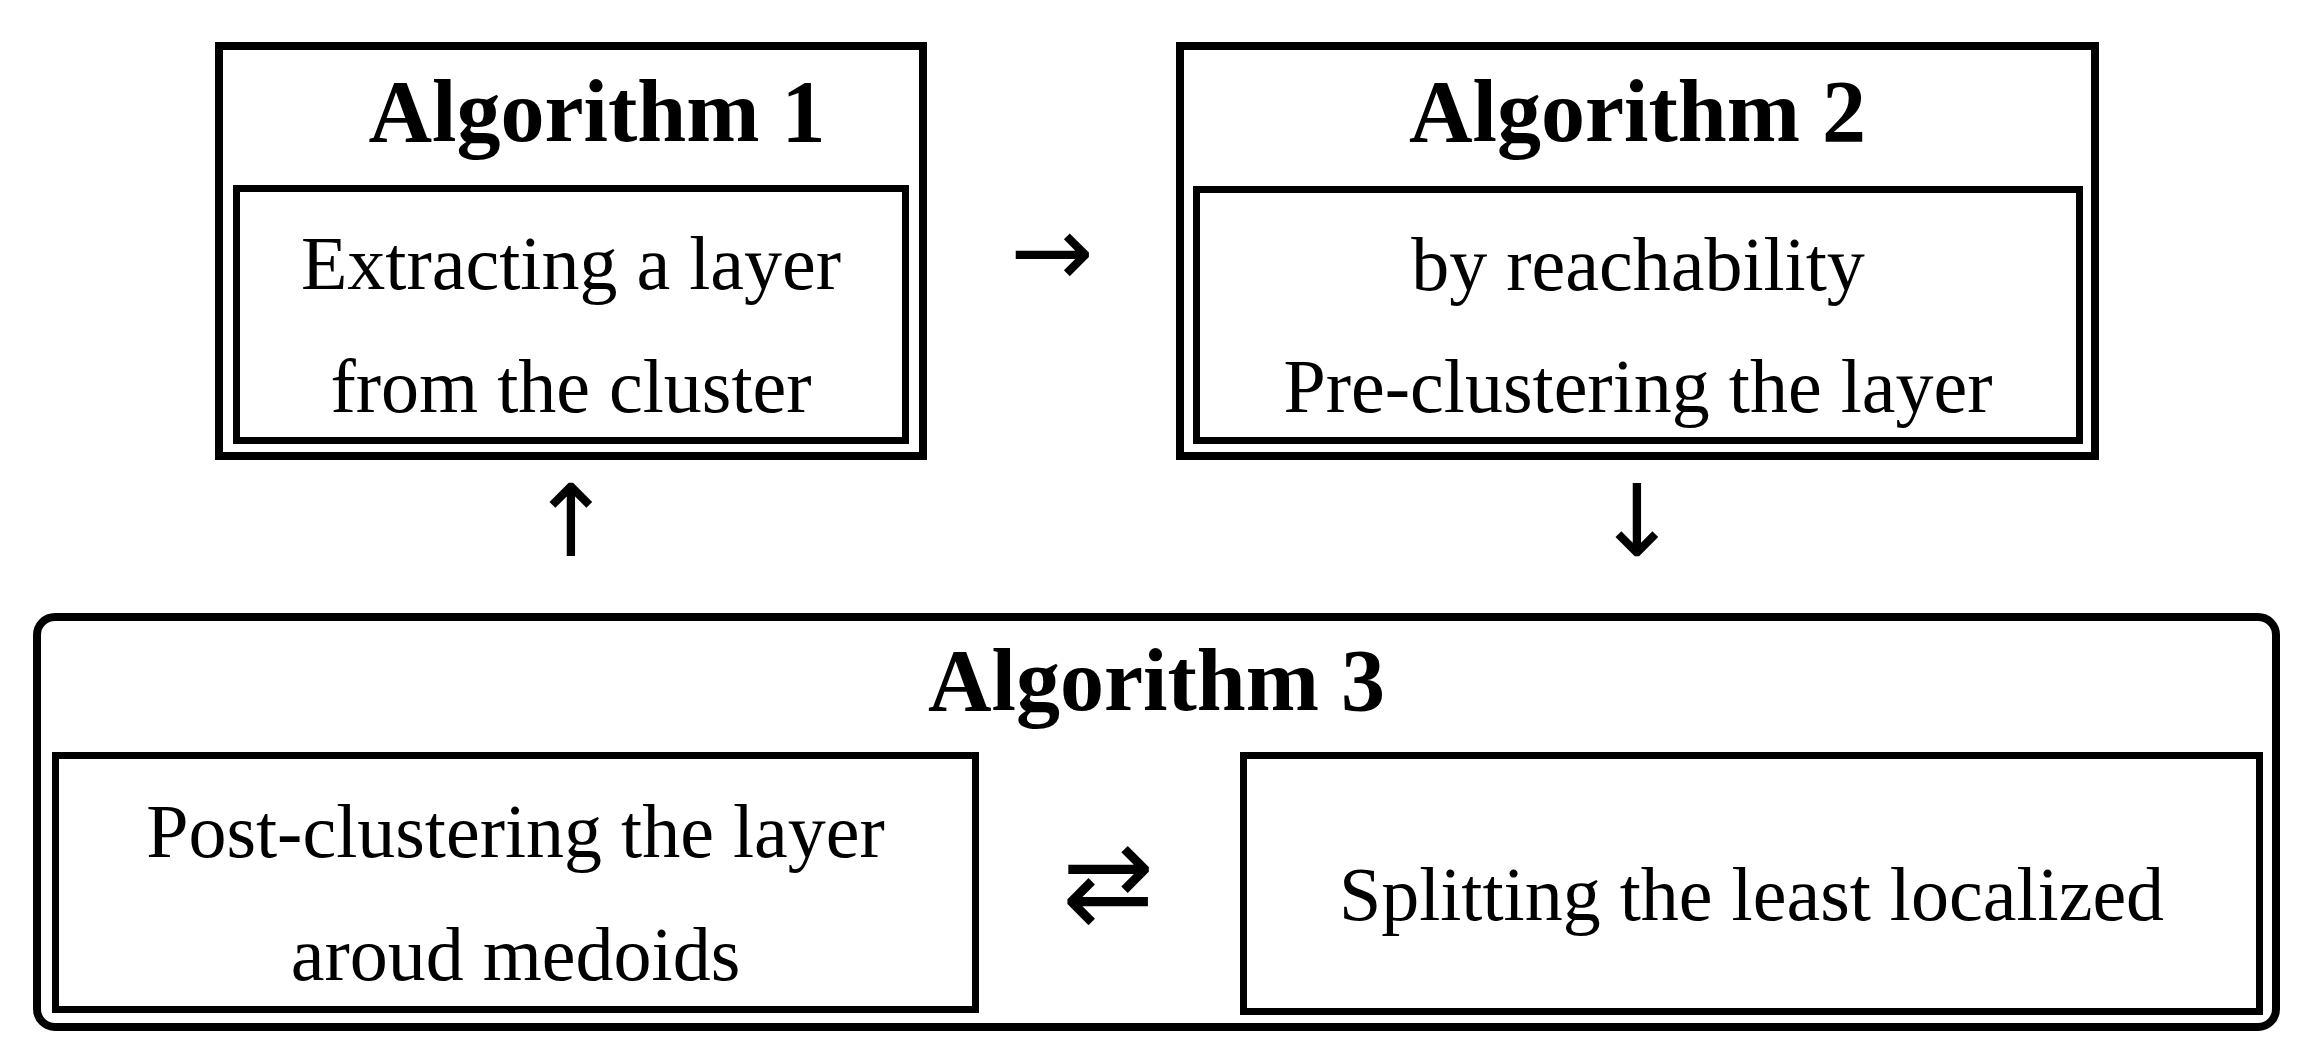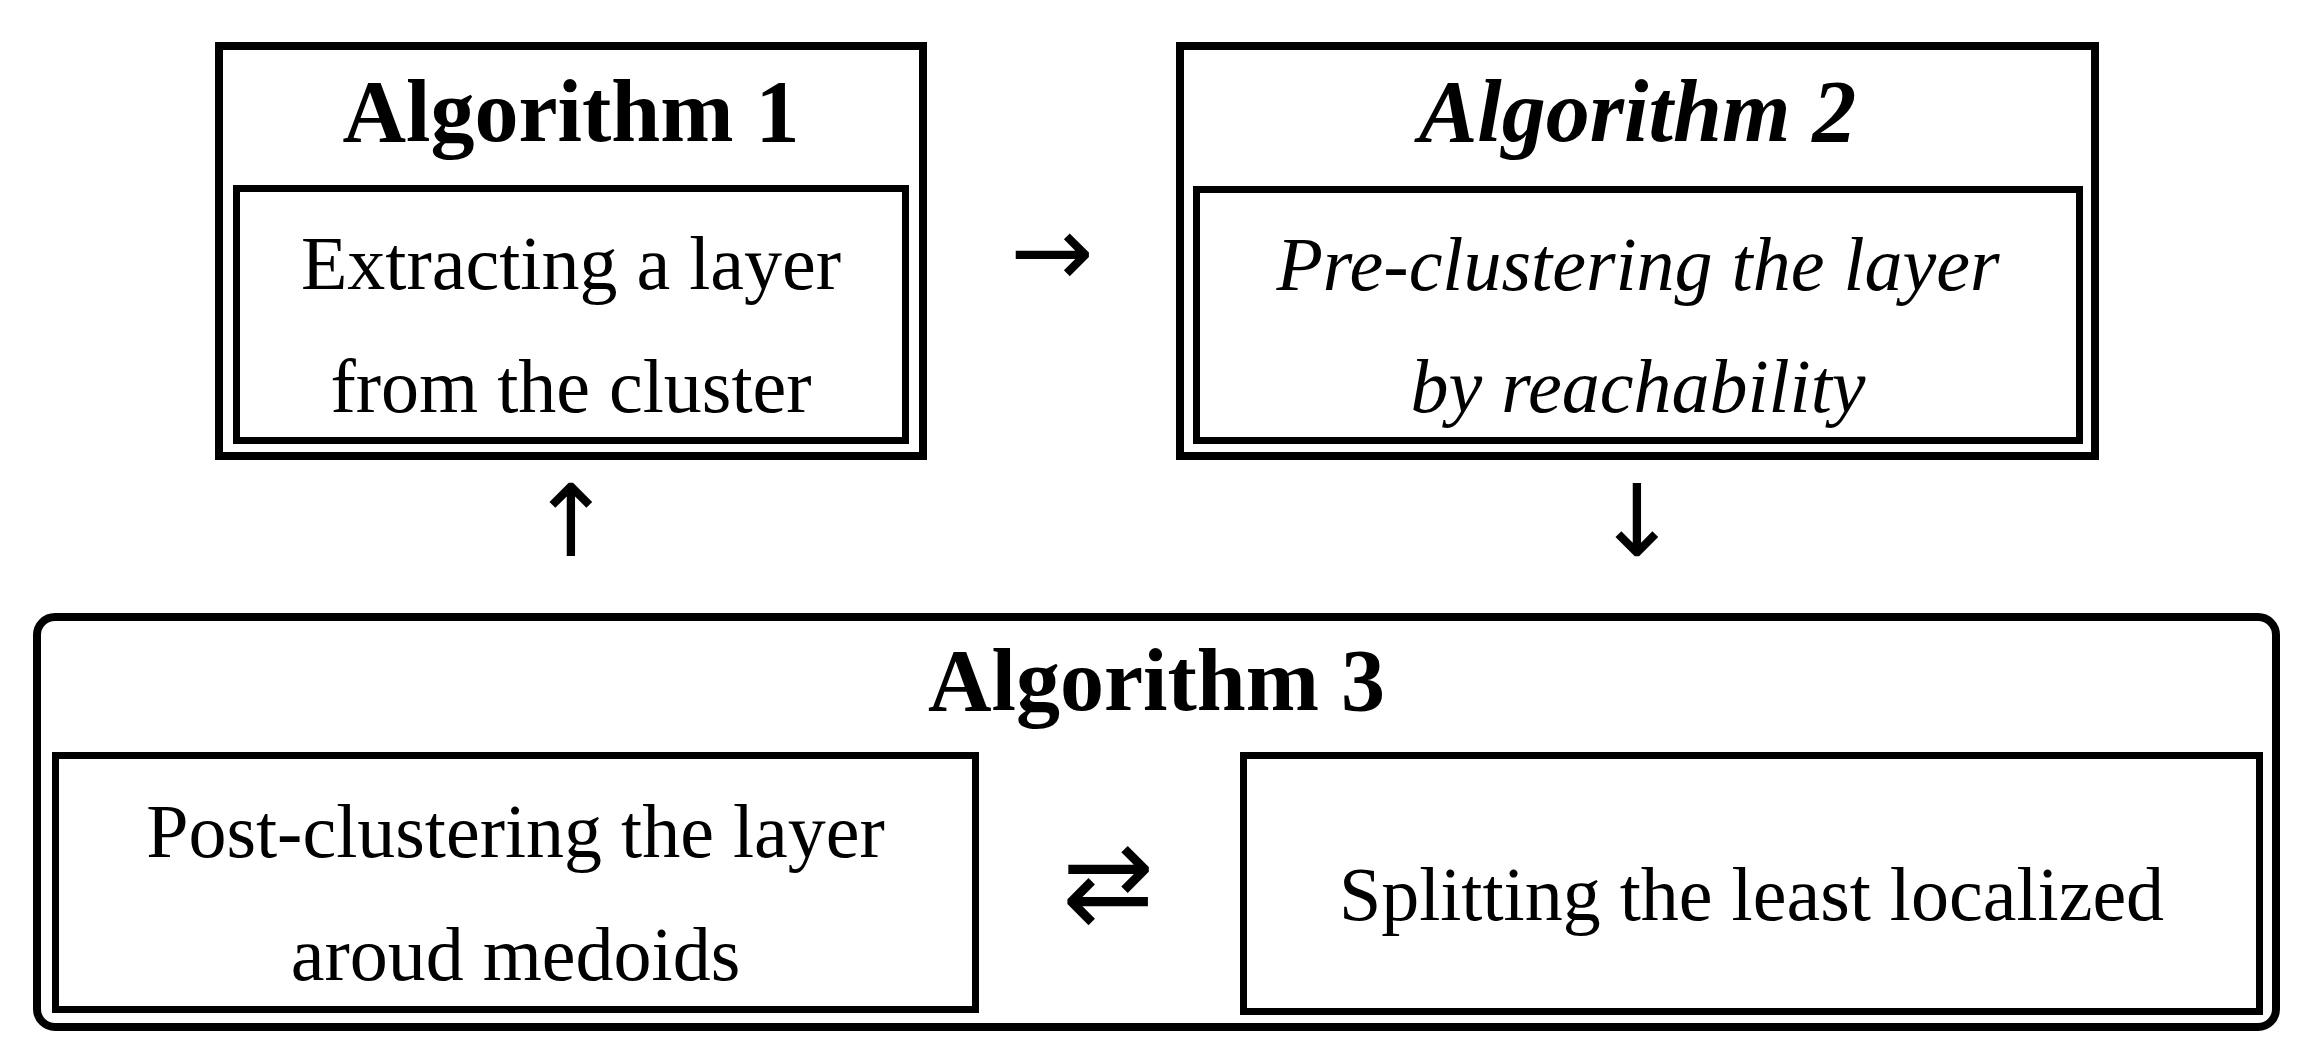--- a/index.html
+++ b/index.html
@@ -52,24 +52,24 @@
     position: absolute;
     display: flex;
     align-items: center;
     justify-content: center;
     font-family: "DejaVu Sans", sans-serif;
     color: #000000;
     line-height: 1;
   }
   
   .box-alg1 { left: 215px; top: 42px; width: 712px; height: 418px; }
-  .box-alg1 .box-title { top: 14px; }
+  .box-alg1 .box-title { top: 14px; margin-left: 26px; }
   .box-alg1 .inner-box { left: 10px; top: 135px; width: 676px; height: 259px; }
   
-  .box-alg2 { left: 1176px; top: 42px; width: 923px; height: 418px; font-style: italic; }
+  .box-alg2 { left: 1176px; top: 42px; width: 923px; height: 418px; }
   .box-alg2 .inner-box { left: 9px; top: 136px; width: 890px; height: 258px; }
   .box-alg2 .box-title { top: 14px; }
   
   .box-alg3 { left: 33px; top: 613px; width: 2247px; height: 418px; border-radius: 22px; }
   .box-alg3 .box-title { top: 12px; }
   .inner-post  { left: 11px;   top: 131px; width: 927px;  height: 261px; }
   .inner-split { left: 1199px; top: 131px; width: 1023px; height: 263px; gap: 33px; }
   
   .arrow-right { left: 997px;  top: 192px; width: 110px; height: 120px; font-size: 100px; }
   .arrow-up    { left: 516px;  top: 462px; width: 110px; height: 120px; font-size: 100px; }
@@ -85,22 +85,22 @@
     <div class="box-title">Algorithm 1</div>
     <div class="inner-box">
       <span class="step-line">Extracting a layer</span>
       <span class="step-line">from the cluster</span>
     </div>
   </div>
 
   <div class="box box-alg2">
     <div class="box-title">Algorithm 2</div>
     <div class="inner-box">
+      <span class="step-line">by reachability</span>
       <span class="step-line">Pre-clustering the layer</span>
-      <span class="step-line">by reachability</span>
     </div>
   </div>
 
   <div class="box box-alg3">
     <div class="box-title">Algorithm 3</div>
     <div class="inner-box inner-post">
       <span class="step-line">Post-clustering the layer</span>
       <span class="step-line">aroud medoids</span>
     </div>
     <div class="inner-box inner-split">

